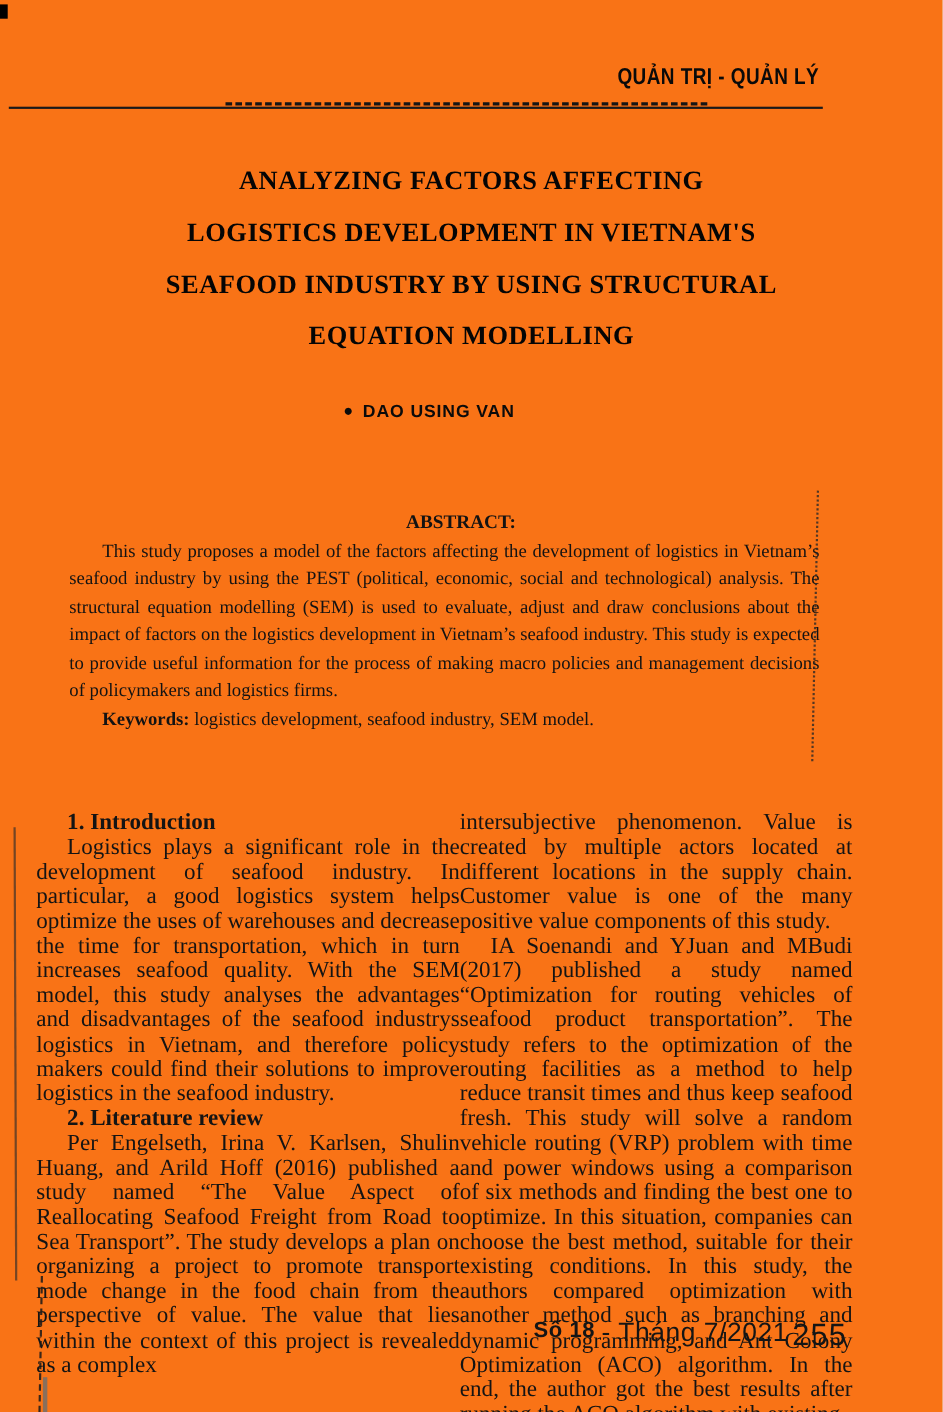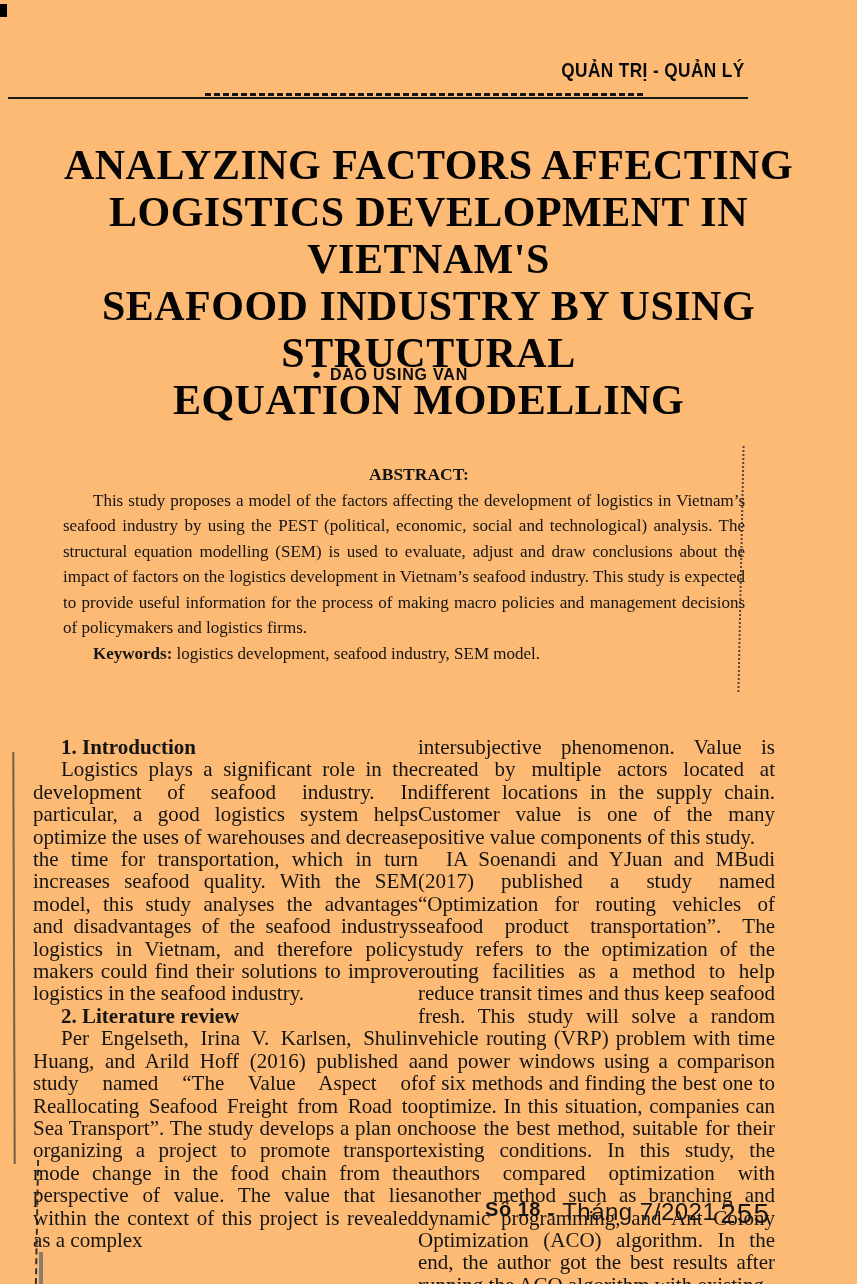--- a/index.html
+++ b/index.html
@@ -1,20 +1,20 @@
 <!DOCTYPE html>
 <html><head>
 <meta charset="utf-8">
 <style>
   html,body{margin:0;padding:0;background:#e8e8e8;}
   .page{
     position:relative;
     width:857px;height:1284px;
     margin:0 auto;
-    background:#fdba74;
+    background:#f97316;
     color:#111111;
     font-family:"Liberation Serif", serif;
     overflow:hidden;
   }
   
   .header-label{
     position:absolute;top:58px;right:112px;
     font-family:"Liberation Sans", sans-serif;
     font-weight:bold;font-size:21px;color:#0a0a0a;
     transform:scaleX(0.82);transform-origin:right center;
@@ -25,21 +25,21 @@
     background:#1a1a1a;
   }
   .header-rule-dashed{
     position:absolute;top:93px;left:205px;width:438px;height:0;
     border-top:3px dashed #161616;
   }
   
   .paper-title{
     position:absolute;top:142px;left:30px;right:30px;
     text-align:center;
-    font-weight:bold;font-size:42px;line-height:47px;
+    font-weight:bold;font-size:24px;line-height:47px;
     letter-spacing:0.5px;color:#050505;
     margin:0;
   }
   .title-line{display:block;}
   
   .author-line{
     position:absolute;top:366px;left:312px;
     font-family:"Liberation Sans", sans-serif;
     font-weight:bold;font-size:16px;letter-spacing:0.8px;
     color:#0b0b0b;white-space:nowrap;

